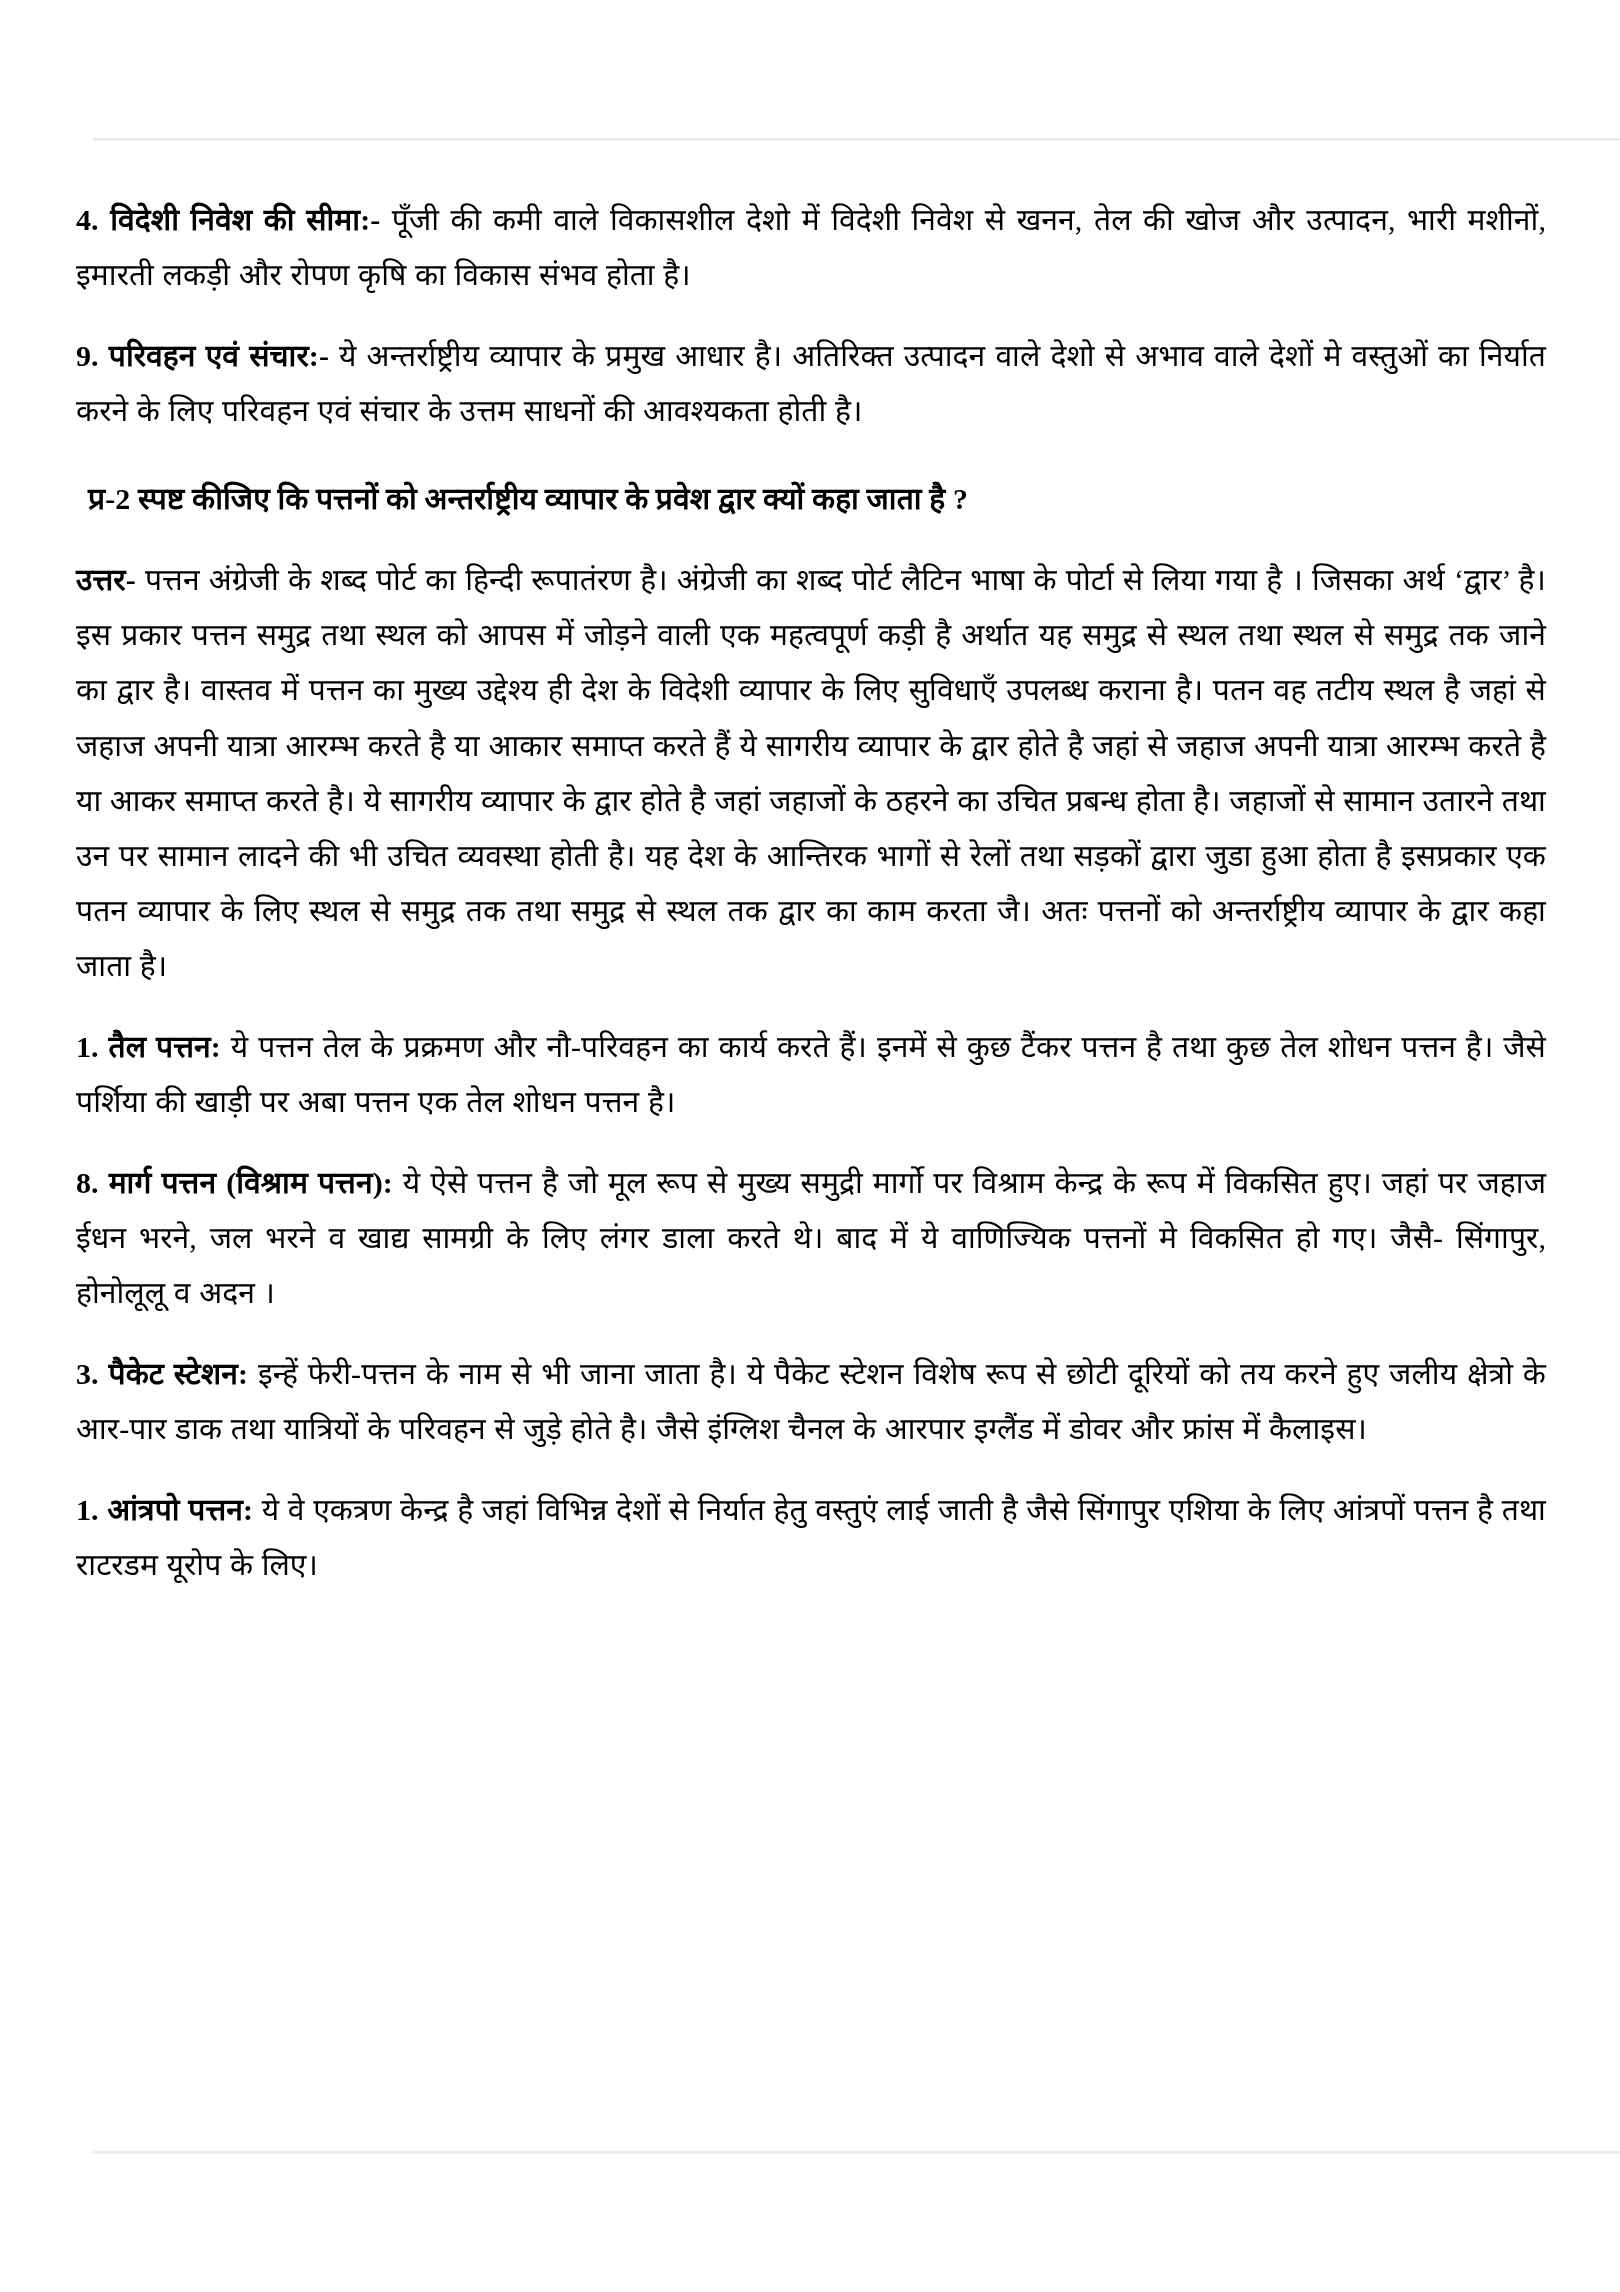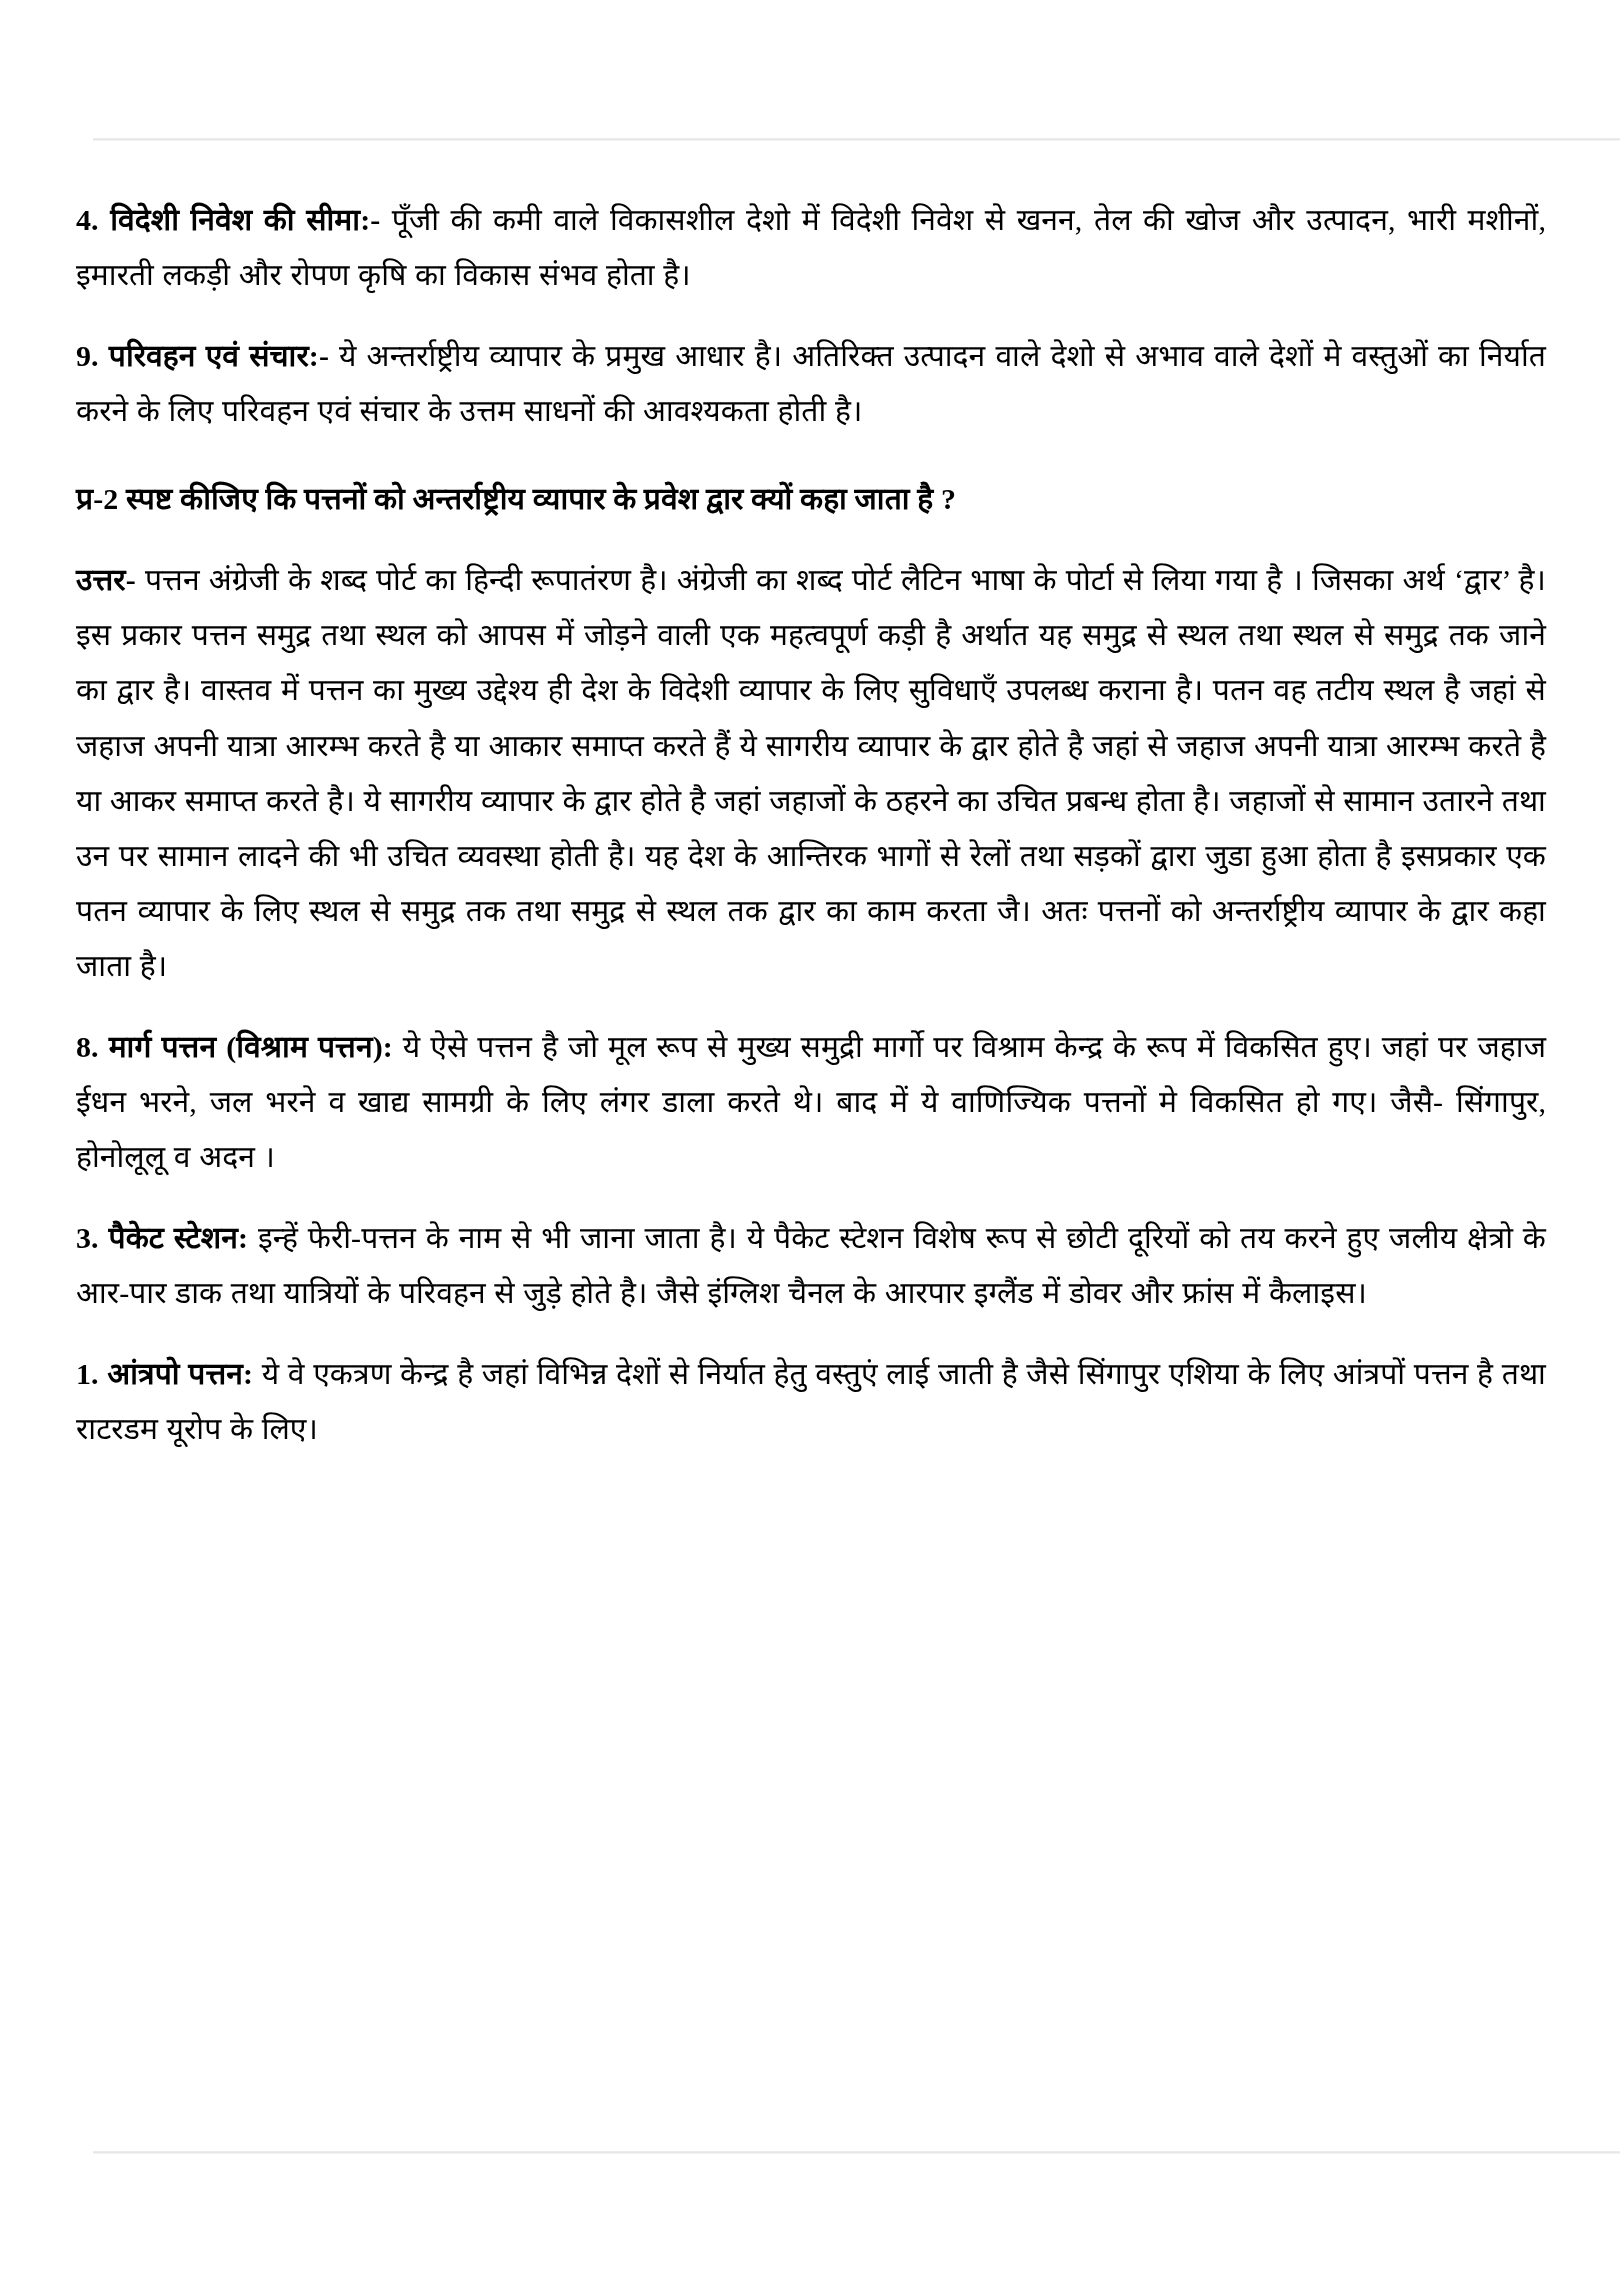--- a/index.html
+++ b/index.html
@@ -45,21 +45,21 @@
     font-size: 30px;
     line-height: 1.84;
     text-align: justify;
     text-justify: inter-word;
     letter-spacing: 0.1px;
     word-spacing: 1px;
   }
   p.para + p.para { margin-top: 25.5px; }
 
   p.heading {
-    margin: 0;
+    margin: 12px;
     margin-top: 33px;
     font-size: 30px;
     line-height: 1.84;
     font-weight: bold;
     text-align: left;
     letter-spacing: 0.1px;
   }
   p.heading + p.para { margin-top: 25.5px; }
 
   .lbl { font-weight: bold; }
@@ -78,20 +78,21 @@
     <p class="para"><span class="lbl">4. विदेशी निवेश की सीमा:-</span><span> पूँजी की कमी वाले विकासशील देशो में विदेशी निवेश से खनन, तेल की खोज और उत्पादन, भारी मशीनों, इमारती लकड़ी और रोपण कृषि का विकास संभव होता है।</span></p>
 
     <p class="para"><span class="lbl">9. परिवहन एवं संचार:-</span><span> ये अन्तर्राष्ट्रीय व्यापार के प्रमुख आधार है। अतिरिक्त उत्पादन वाले देशो से अभाव वाले देशों मे वस्तुओं का निर्यात करने के लिए परिवहन एवं संचार के उत्तम साधनों की आवश्यकता होती है।</span></p>
 
     <p class="heading">प्र-2 स्पष्ट कीजिए कि पत्तनों को अन्तर्राष्ट्रीय व्यापार के प्रवेश द्वार क्यों कहा जाता है ?</p>
 
     <p class="para"><span class="lbl">उत्तर-</span><span> पत्तन अंग्रेजी के शब्द पोर्ट का हिन्दी रूपातंरण है। अंग्रेजी का शब्द पोर्ट लैटिन भाषा के पोर्टा से लिया गया है । जिसका अर्थ ‘द्वार’ है। इस प्रकार पत्तन समुद्र तथा स्थल को आपस में जोड़ने वाली एक महत्वपूर्ण कड़ी है अर्थात यह समुद्र से स्थल तथा स्थल से समुद्र तक जाने का द्वार है। वास्तव में पत्तन का मुख्य उद्देश्य ही देश के विदेशी व्यापार के लिए सुविधाएँ उपलब्ध कराना है। पतन वह तटीय स्थल है जहां से जहाज अपनी यात्रा आरम्भ करते है या आकार समाप्त करते हैं ये सागरीय व्यापार के द्वार होते है जहां से जहाज अपनी यात्रा आरम्भ करते है या आकर समाप्त करते है। ये सागरीय व्यापार के द्वार होते है जहां जहाजों के ठहरने का उचित प्रबन्ध होता है। जहाजों से सामान उतारने तथा उन पर सामान लादने की भी उचित व्यवस्था होती है। यह देश के आन्तिरक भागों से रेलों तथा सड़कों द्वारा जुडा हुआ होता है इसप्रकार एक पतन व्यापार के लिए स्थल से समुद्र तक तथा समुद्र से स्थल तक द्वार का काम करता जै। अतः पत्तनों को अन्तर्राष्ट्रीय व्यापार के द्वार कहा जाता है।</span></p>
 
 
 
+    <p class="para"><span class="lbl">1. तैल पत्तन:</span><span> ये पत्तन तेल के प्रक्रमण और नौ-परिवहन का कार्य करते हैं। इनमें से कुछ टैंकर पत्तन है तथा कुछ तेल शोधन पत्तन है। जैसे पर्शिया की खाड़ी पर अबा पत्तन एक तेल शोधन पत्तन है।</span></p>
 
     <p class="para"><span class="lbl">8. मार्ग पत्तन (विश्राम पत्तन):</span><span> ये ऐसे पत्तन है जो मूल रूप से मुख्य समुद्री मार्गो पर विश्राम केन्द्र के रूप में विकसित हुए। जहां पर जहाज ईधन भरने, जल भरने व खाद्य सामग्री के लिए लंगर डाला करते थे। बाद में ये वाणिज्यिक पत्तनों मे विकसित हो गए। जैसै- सिंगापुर, होनोलूलू व अदन ।</span></p>
 
     <p class="para"><span class="lbl">3. पैकेट स्टेशन:</span><span> इन्हें फेरी-पत्तन के नाम से भी जाना जाता है। ये पैकेट स्टेशन विशेष रूप से छोटी दूरियों को तय करने हुए जलीय क्षेत्रो के आर-पार डाक तथा यात्रियों के परिवहन से जुड़े होते है। जैसे इंग्लिश चैनल के आरपार इग्लैंड में डोवर और फ्रांस में कैलाइस।</span></p>
 
     <p class="para"><span class="lbl">1. आंत्रपो पत्तन:</span><span> ये वे एकत्रण केन्द्र है जहां विभिन्न देशों से निर्यात हेतु वस्तुएं लाई जाती है जैसे सिंगापुर एशिया के लिए आंत्रपों पत्तन है तथा राटरडम यूरोप के लिए।</span></p>
 
 
   </div>
 

